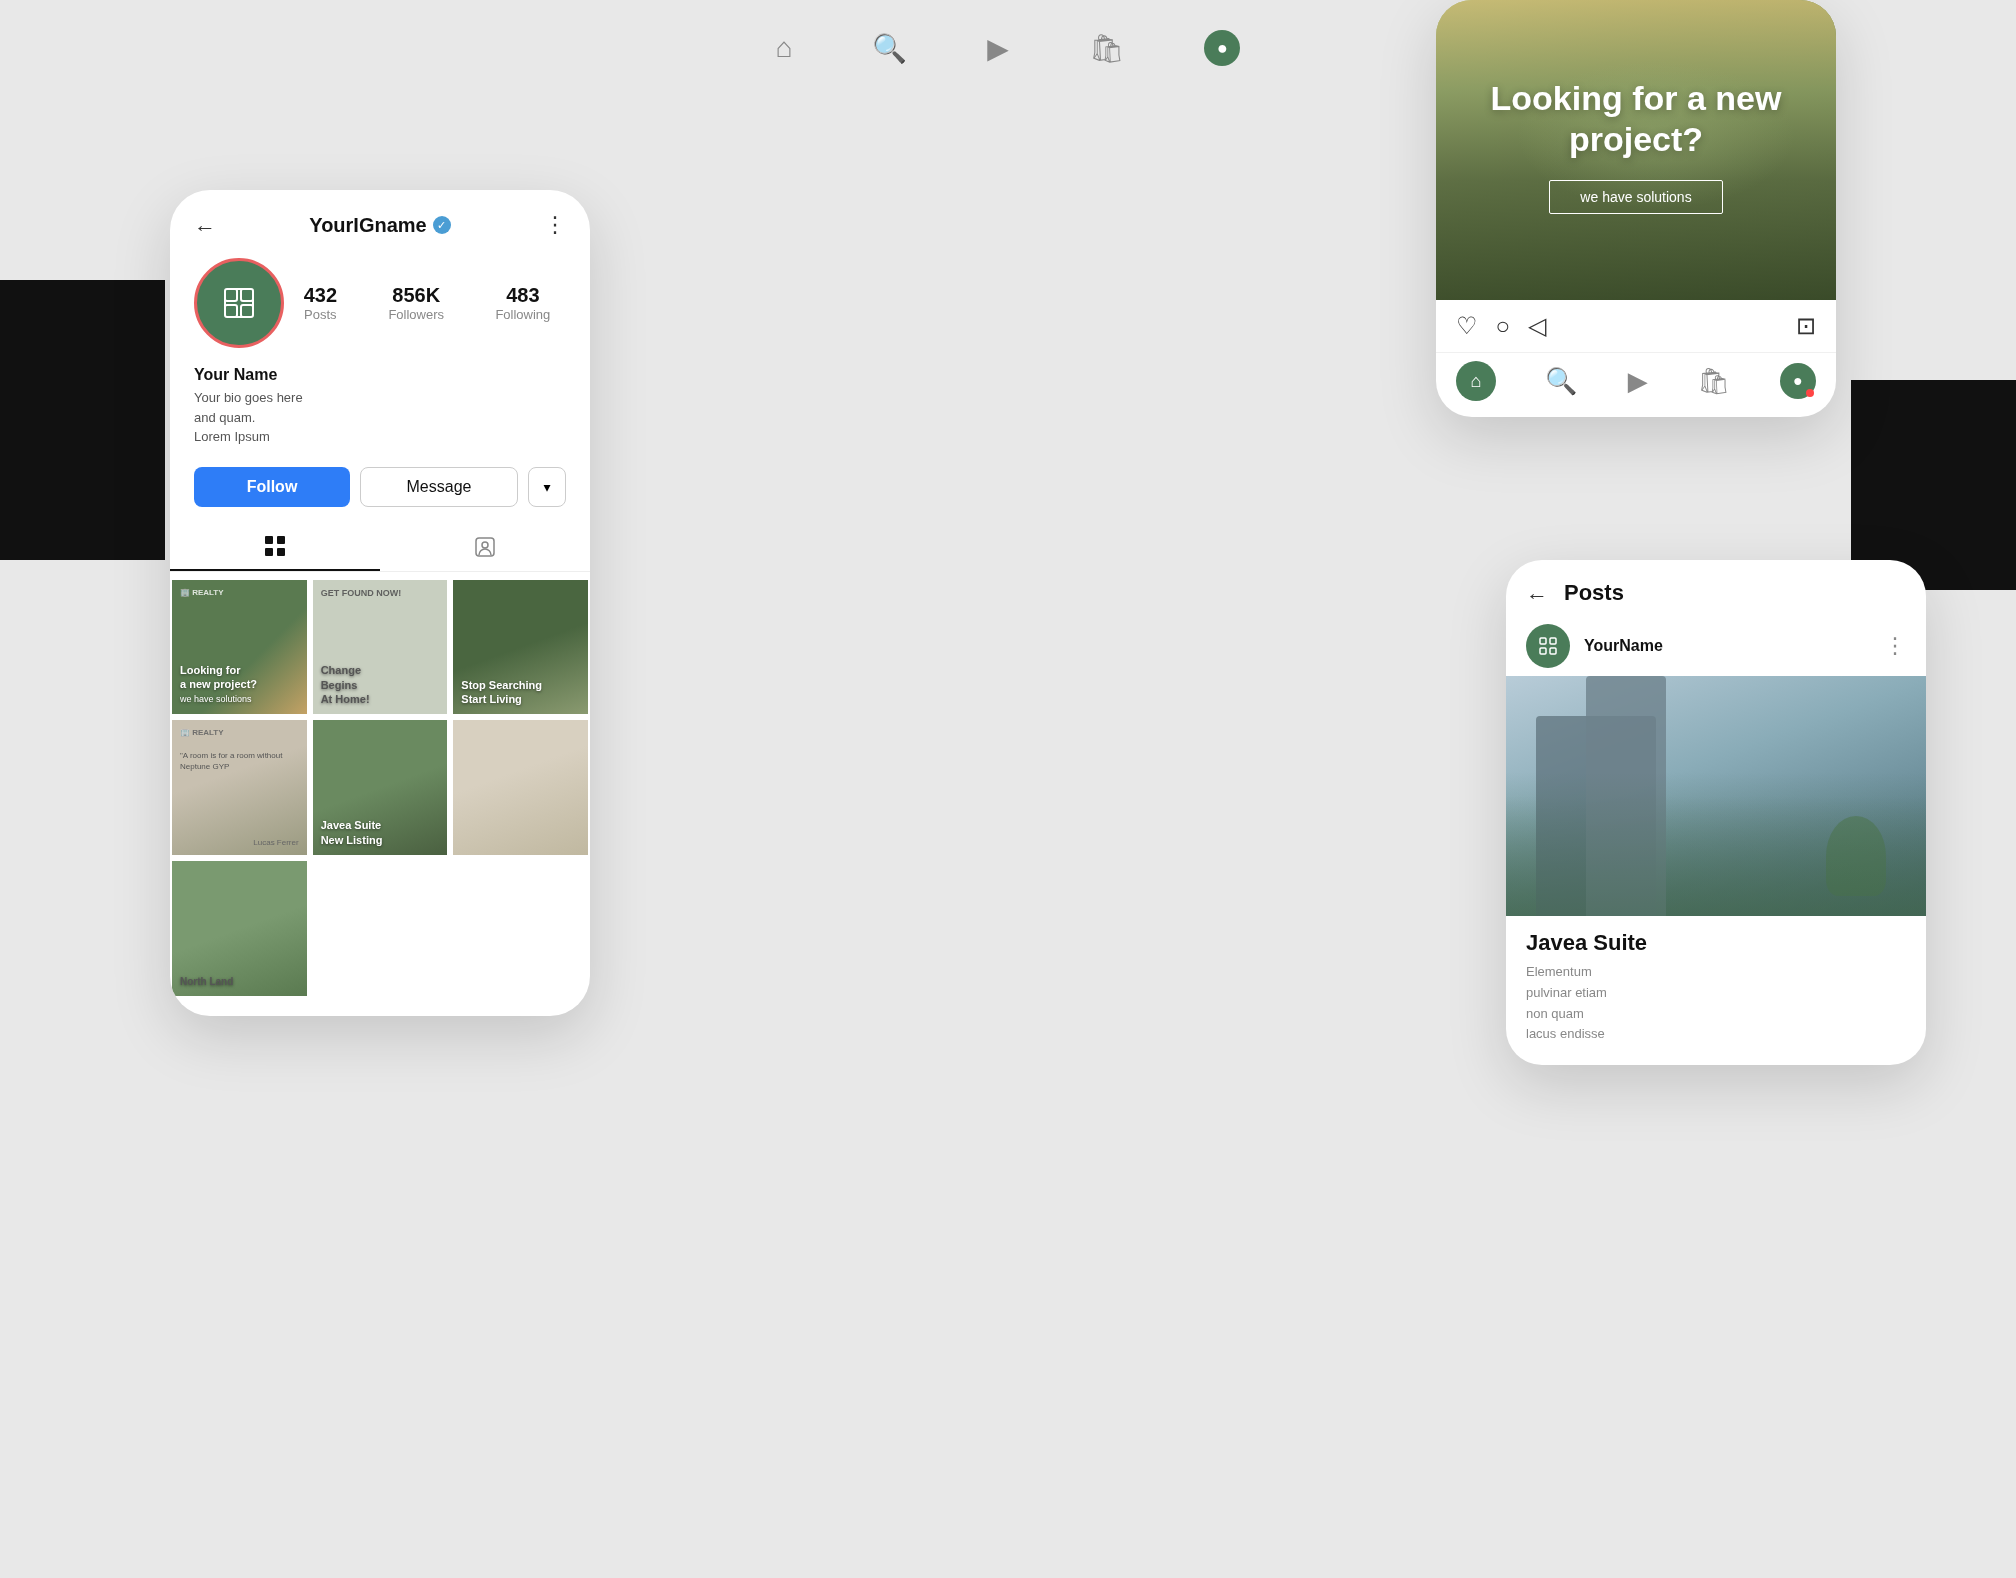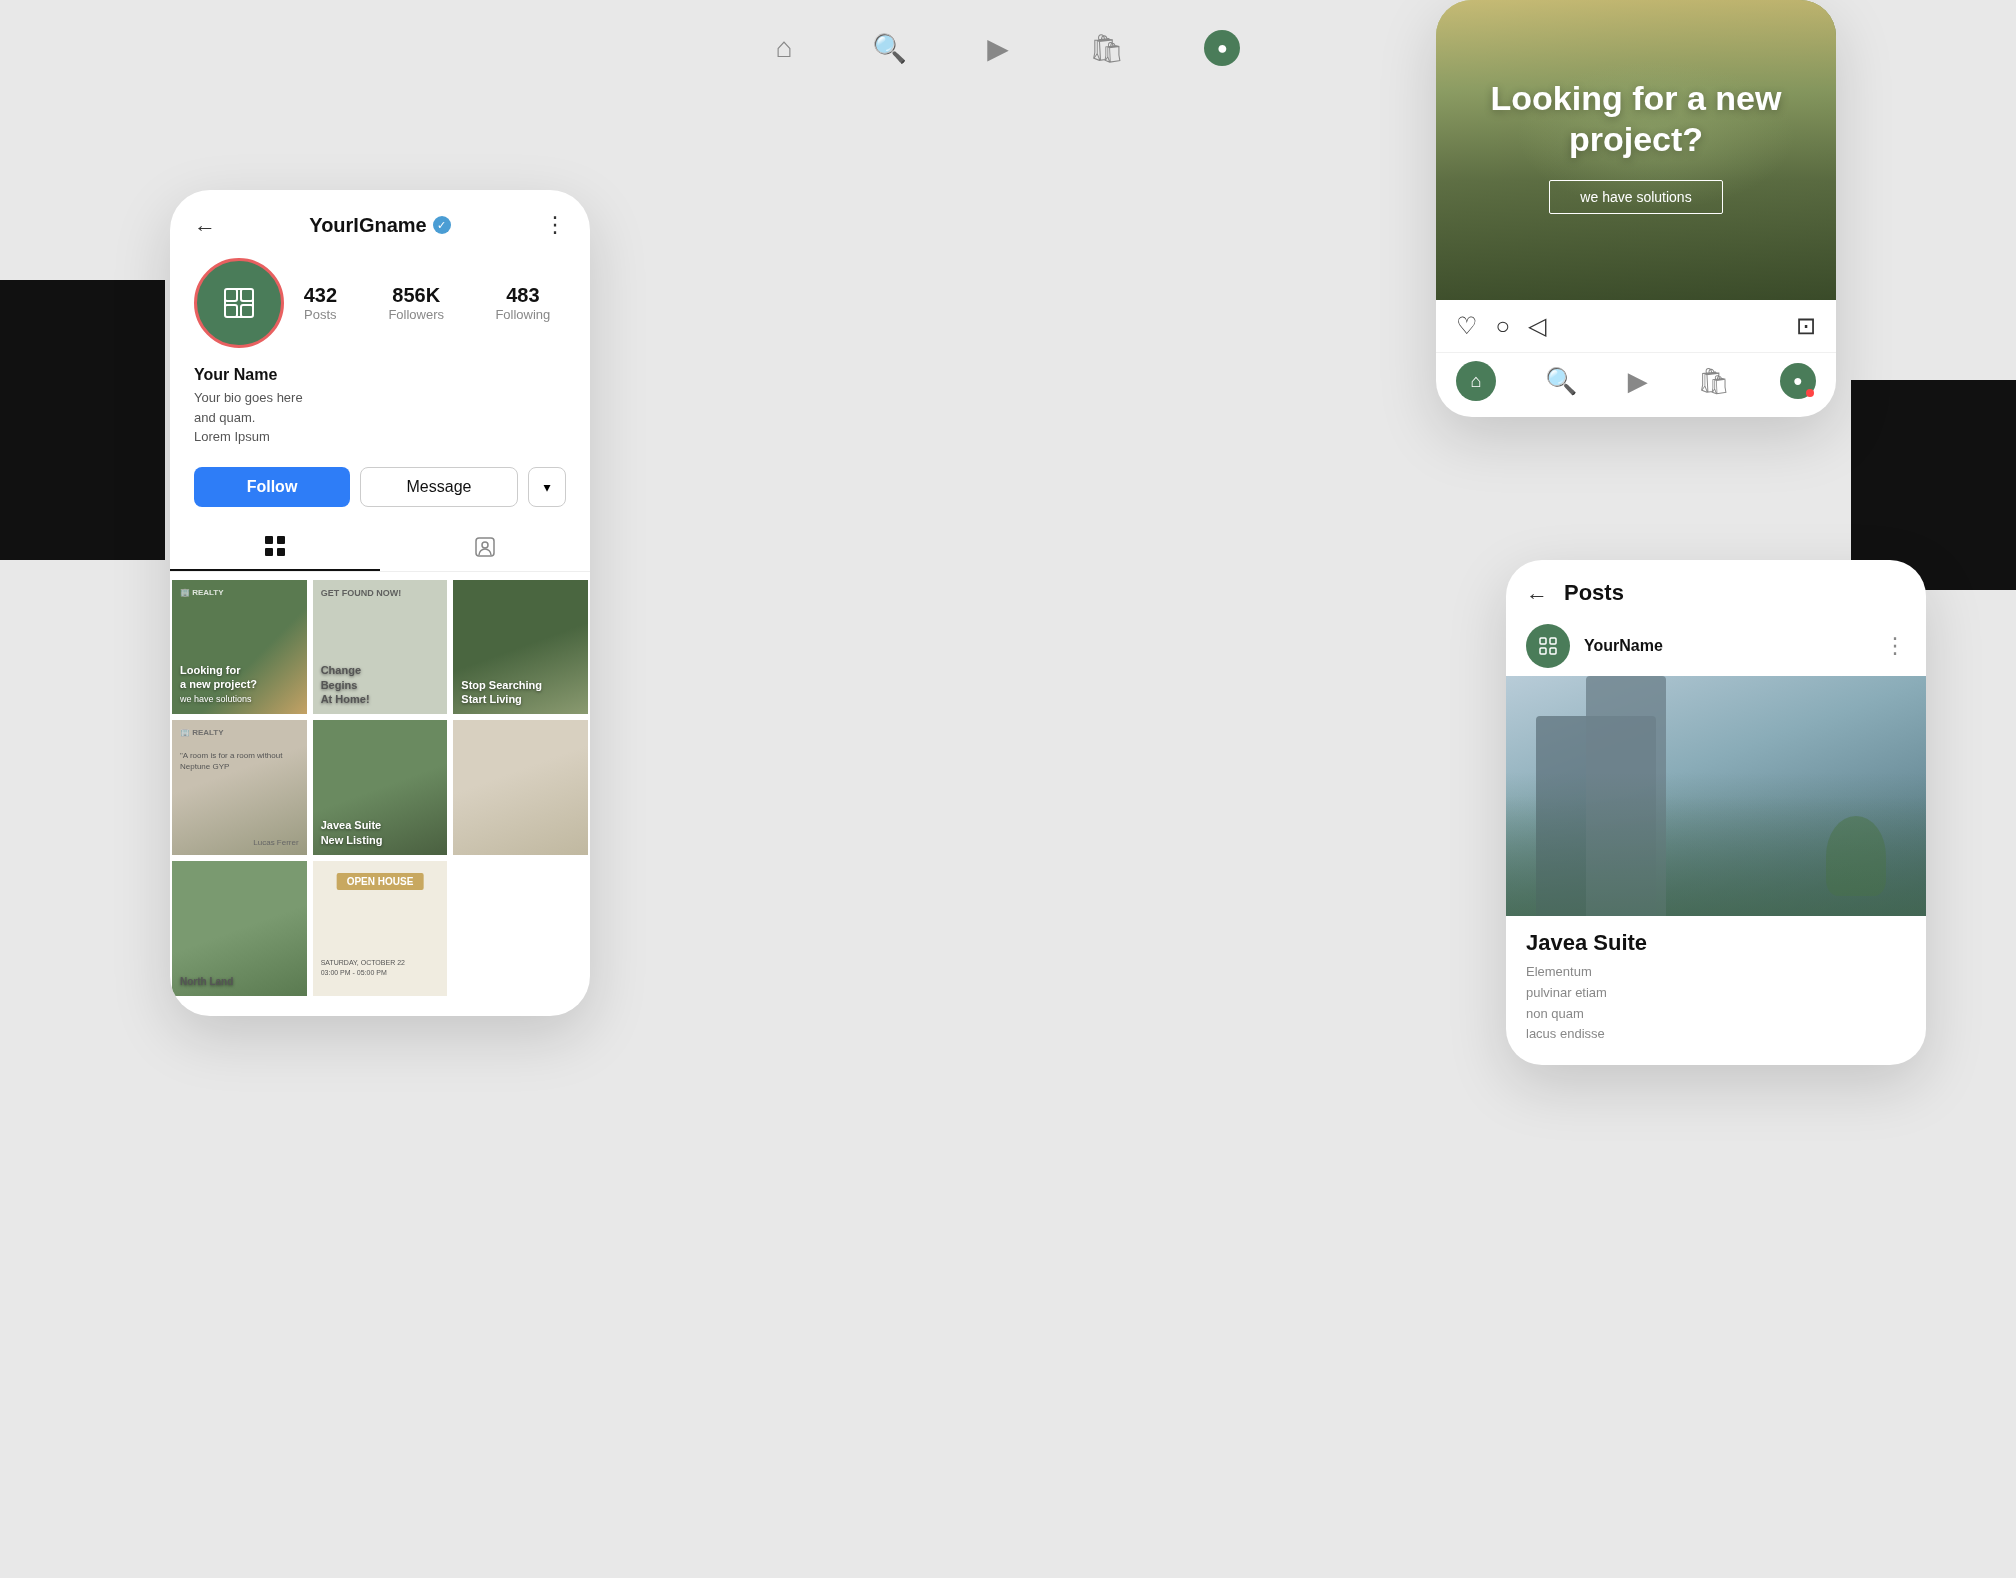--- a/index.html
+++ b/index.html
@@ -497,24 +497,20 @@
     <div class="grid-cell cell-6">
       <span class="cell-text">Javea Suite<br>New Listing</span>
     </div>
 
     <div class="grid-cell cell-7">
       <span class="cell-text" style="color:#333;"></span>
     </div>
     <div class="grid-cell cell-8">
       <span class="cell-text" style="color:#555;font-size:10px;">North Land</span>
     </div>
-    <div class="grid-cell" style="background:#f0ece0;position:relative;">
-      <div class="open-house-badge">OPEN HOUSE</div>
-      <span style="position:absolute;bottom:18px;left:8px;font-size:7px;color:#555;line-height:1.4;">SATURDAY, OCTOBER 22<br>03:00 PM - 05:00 PM</span>
-    </div>
   </div>
 </div>
 
 <div class="phone-post-top">
   <div class="post-image-top">
 
     <div style="position:absolute;inset:0;background:linear-gradient(180deg, #c8b870 0%, #8a9a60 30%, #5a6a40 60%, #3a4a28 100%);opacity:0.85;"></div>
     <div style="position:absolute;top:20%;left:20%;right:10%;bottom:30%;background:radial-gradient(ellipse,rgba(160,180,120,0.4) 0%,transparent 70%);border-radius:50%;"></div>
     <div class="post-overlay-text">
       <div class="post-overlay-title">Looking for

